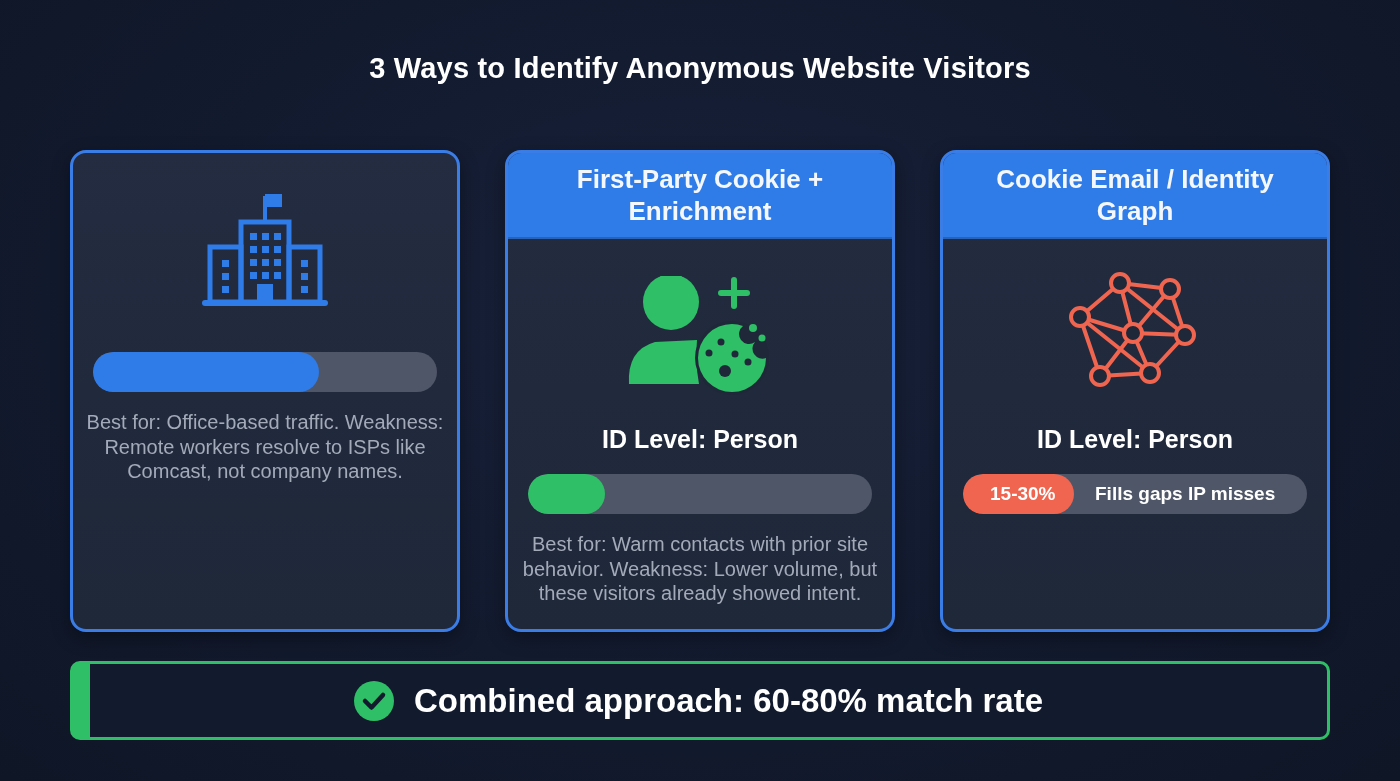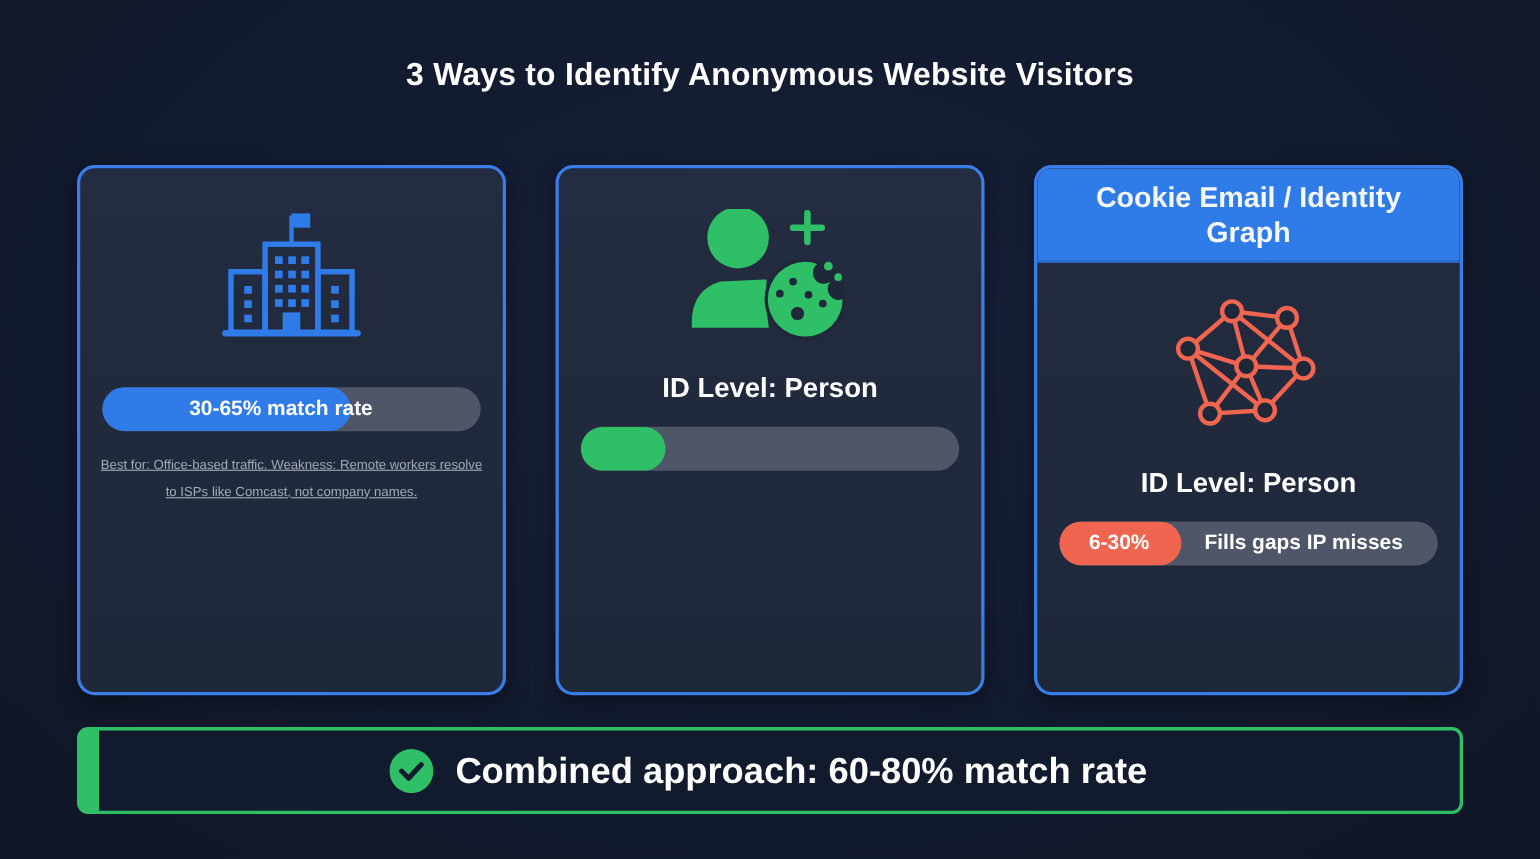--- a/index.html
+++ b/index.html
@@ -41,21 +41,21 @@
     position: relative; margin: 17px auto 0; width: 344px; height: 40px;
     border-radius: 20px; background: #4f5668; overflow: hidden;
   }
   .bar-fill { position: absolute; left: 0; top: 0; height: 100%; border-radius: 20px; }
   .bar-text {
     position: absolute; top: 0; height: 40px; line-height: 40px;
     font-size: 19px; font-weight: bold; color: #ffffff; white-space: nowrap;
   }
   .desc {
     margin: 18px auto 0; width: 360px; text-align: center;
-    font-size: 12px; line-height: 24.5px; color: #a3aab8; text-decoration: underline;
+    font-size: 20px; line-height: 24.5px; color: #a3aab8;
   }
   .combined {
     position: absolute; left: 70px; top: 661px; width: 1260px; height: 79px;
     border: 3px solid #2fbf66; border-left: 20px solid #2fbf66; border-radius: 10px;
     background: #121a2d;
     display: flex; align-items: center; justify-content: center; gap: 20px;
     padding-right: 20px;
   }
   .combined-text { font-size: 33px; font-weight: bold; color: #ffffff; }
 </style>
@@ -93,26 +93,26 @@
           <rect x="22" y="96" width="7" height="7"></rect>
         <rect x="101" y="70" width="7" height="7"></rect>
           <rect x="101" y="83" width="7" height="7"></rect>
           <rect x="101" y="96" width="7" height="7"></rect>
         <rect x="57" y="94" width="16" height="18"></rect>
       </g>
     </svg>
   </div>
   <div class="bar">
     <div class="bar-fill" style="width:226px;background:#2f7be8;"></div>
-    <div class="bar-text" style="left:79px;">30-65% match rate</div>
   </div>
   <div class="desc">Best for: Office-based traffic. Weakness: Remote workers resolve to ISPs like Comcast, not company names.</div>
 </div>
 
 <div class="card c2">
+  <div class="card-head">First-Party Cookie + Enrichment</div>
   <div class="icon-wrap">
     <svg width="150" height="120" viewBox="0 0 150 120">
       <circle cx="46" cy="26" r="28" fill="#2fbf66"></circle>
       <path d="M4 108 Q2 74 30 66 L72 64 Q70 86 74 108 Z" fill="#2fbf66"></path>
       <rect x="93" y="14" width="32" height="6" rx="3" fill="#2fbf66"></rect>
       <rect x="106" y="1" width="6" height="32" rx="3" fill="#2fbf66"></rect>
       <circle cx="107" cy="82" r="37" fill="#1f2839"></circle>
       <path d="M107 48 A34 34 0 1 0 141 82 A10 10 0 0 1 130 66 A10 10 0 0 1 118 50 A34 34 0 0 0 107 48 Z" fill="#2fbf66"></path>
       <circle cx="128" cy="52" r="4" fill="#2fbf66"></circle>
       <circle cx="137" cy="62" r="3.5" fill="#2fbf66"></circle>
@@ -122,20 +122,21 @@
           <circle cx="84" cy="77" r="3.5"></circle>
         <circle cx="123" cy="86" r="3.5"></circle>
           <circle cx="100" cy="95" r="6"></circle>
       </g>
     </svg>
   </div>
   <div class="level">ID Level: Person</div>
   <div class="bar">
     <div class="bar-fill" style="width:77px;background:#2fbf66;"></div>
   </div>
+  <div class="desc">Best for: Warm contacts with prior site behavior. Weakness: Lower volume, but these visitors already showed intent.</div>
 </div>
 
 <div class="card c3">
   <div class="card-head">Cookie Email / Identity Graph</div>
   <div class="icon-wrap">
     <svg width="140" height="130" viewBox="0 0 140 130">
       <g stroke="#f0654f" stroke-width="4" fill="none" stroke-linecap="round">
         <line x1="55" y1="12" x2="105" y2="18"></line>
         <line x1="55" y1="12" x2="15" y2="46"></line>
         <line x1="55" y1="12" x2="68" y2="62"></line>
@@ -158,21 +159,21 @@
         <circle cx="68" cy="62" r="9"></circle>
         <circle cx="120" cy="64" r="9"></circle>
         <circle cx="35" cy="105" r="9"></circle>
         <circle cx="85" cy="102" r="9"></circle>
       </g>
     </svg>
   </div>
   <div class="level">ID Level: Person</div>
   <div class="bar">
     <div class="bar-fill" style="width:111px;background:#f0654f;"></div>
-    <div class="bar-text" style="left:27px;">6-30%</div>
+    <div class="bar-text" style="left:27px;">15-30%</div>
     <div class="bar-text" style="left:132px;">Fills gaps IP misses</div>
   </div>
 </div>
 
 <div class="combined">
   <svg width="40" height="40" viewBox="0 0 40 40">
     <circle cx="20" cy="20" r="20" fill="#2fbf66"></circle>
     <path d="M11 20 L17.5 26.5 L29 14" fill="none" stroke="#121a2d" stroke-width="4.5" stroke-linecap="round" stroke-linejoin="round"></path>
   </svg>
   <span class="combined-text">Combined approach: 60-80% match rate</span>

